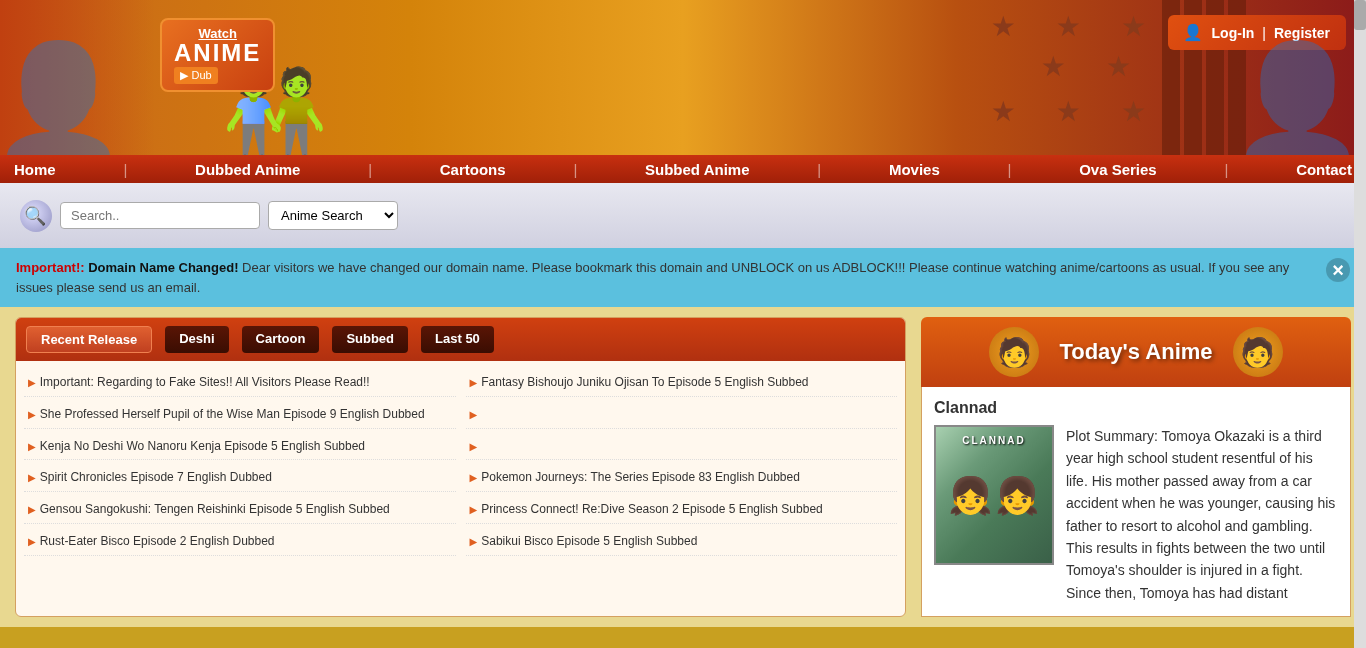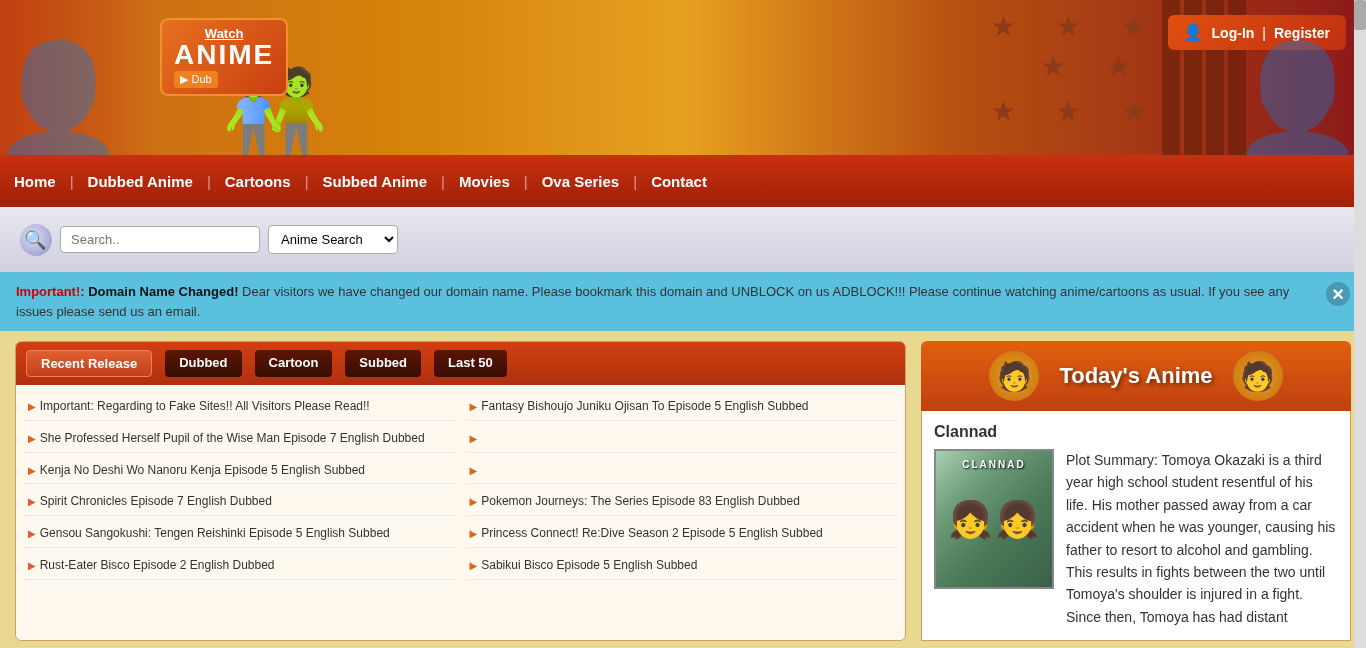--- a/index.html
+++ b/index.html
@@ -39,21 +39,21 @@
       color: white;
       font-size: 13px;
       font-weight: bold;
       text-align: center;
       display: block;
       text-decoration: underline;
     }
 
     .logo-anime {
       color: white;
-      font-size: 28px;
+      font-size: 24px;
       font-weight: 900;
       letter-spacing: 2px;
       display: block;
       line-height: 1;
     }
 
     .logo-dub-arrow {
       display: inline-block;
       background: #f08020;
       color: white;
@@ -86,23 +86,23 @@
 
     
     .nav-bar {
       background: linear-gradient(to bottom, #c83010, #a02008);
       padding: 0;
       text-align: center;
     }
 
     .nav-bar-inner {
       display: flex;
-      justify-content: flex-start;
-      align-items: center;
-      height: 52px;
+      justify-content: space-between;
+      align-items: center;
+      height: 28px;
       gap: 0;
     }
 
     .nav-item {
       color: white;
       text-decoration: none;
       font-size: 15px;
       font-weight: bold;
       padding: 0 14px;
       cursor: pointer;
@@ -466,41 +466,41 @@
   </div>
   <div class="alert-close">×</div>
 </div>
 
 <div class="main-content">
 
   <div class="left-panel">
 
     <div class="tabs-bar">
       <div class="tab-item active">Recent Release</div>
-      <div class="tab-item dark">Dubbed</div>
+      <div class="tab-item dark">Deshi</div>
       <div class="tab-item dark">Cartoon</div>
       <div class="tab-item dark">Subbed</div>
       <div class="tab-item dark">Last 50</div>
     </div>
 
     <div class="anime-list">
 
       <div class="anime-list-item">
         <span class="list-arrow">▶</span>
         <span>Important: Regarding to Fake Sites!! All Visitors Please Read!!</span>
       </div>
 
       <div class="anime-list-item">
         <span class="list-arrow">▶</span>
         <span>Fantasy Bishoujo Juniku Ojisan To Episode 5 English Subbed</span>
       </div>
 
       <div class="anime-list-item">
         <span class="list-arrow">▶</span>
-        <span>She Professed Herself Pupil of the Wise Man Episode 7 English Dubbed</span>
+        <span>She Professed Herself Pupil of the Wise Man Episode 9 English Dubbed</span>
       </div>
 
       <div class="anime-list-item">
         <span class="list-arrow">▶</span>
       </div>
 
       <div class="anime-list-item">
         <span class="list-arrow">▶</span>
         <span>Kenja No Deshi Wo Nanoru Kenja Episode 5 English Subbed</span>
       </div>

